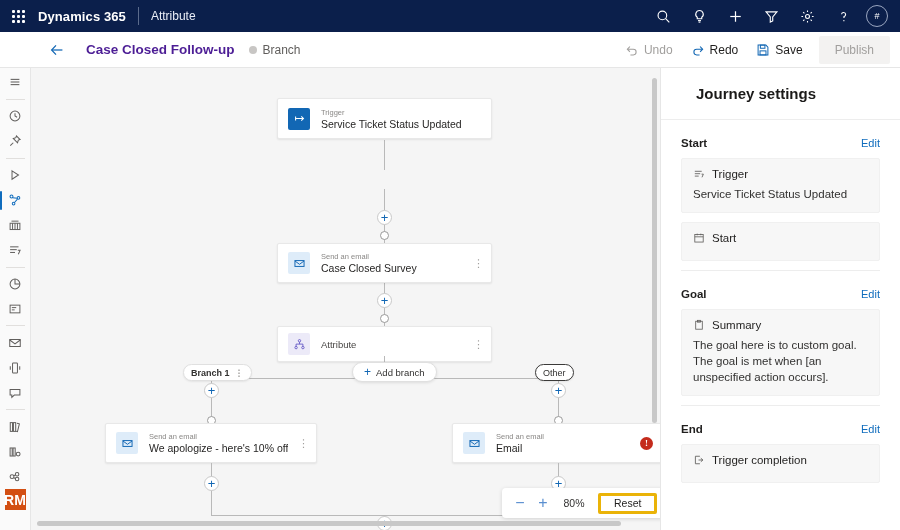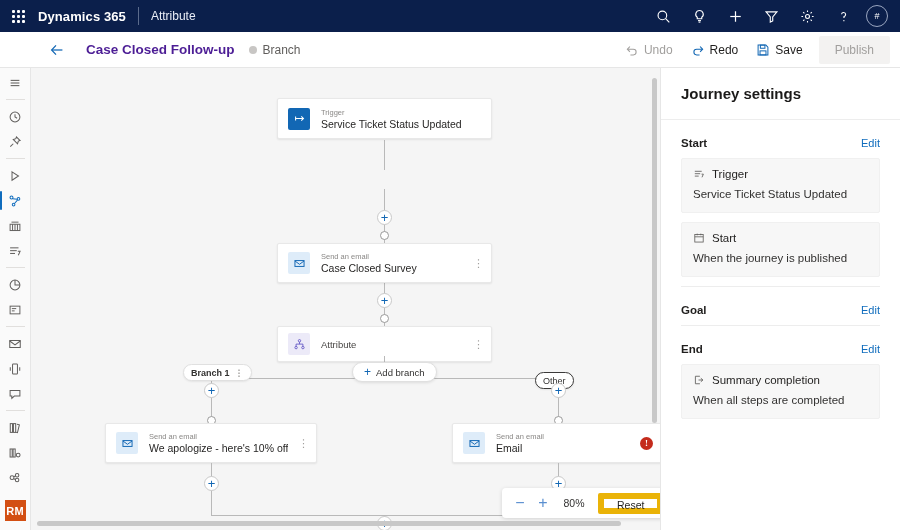--- a/index.html
+++ b/index.html
@@ -68,22 +68,22 @@
     width:31px; height:25px; display:flex; align-items:center; justify-content:center;
     cursor:pointer; position:relative; color:#605e5c;
   }
   .rail-item.active{ color:#0f6cbd; }
   .rail-item.active::before{
     content:""; position:absolute; left:0; top:3px; width:2px; height:19px; background:#0f6cbd; border-radius:1px;
   }
   .rail-sep{ width:19px; height:1px; background:#e1dfdd; margin:4px 0; }
   .rail-spacer{ flex:1; }
   .rail-badge{
-    width:21px; height:21px; background:#d34f13; color:#fff; font-size:11px; font-weight:bold;
-    display:flex; align-items:center; justify-content:center; margin-bottom:9px; cursor:pointer;
+    width:21px; height:21px; background:#d34f13; color:#fff; font-size:14px; font-weight:bold;
+    display:flex; align-items:center; justify-content:center; margin-bottom:20px; cursor:pointer;
     letter-spacing:.2px;
   }
 
   
   .canvas-wrap{ flex:1; position:relative; background:#f5f5f5; overflow:hidden; }
   .canvas{ position:absolute; inset:0; }
 
   .node{
     position:absolute; background:#fff; border:1px solid #e8e8e8;
     border-radius:2px; box-shadow:0 1px 2px rgba(0,0,0,.08);
@@ -138,40 +138,40 @@
   .addbranch .ap{ color:#1267b4; font-size:12px; line-height:1; }
 
   .zoombar{
     position:absolute; left:471px; bottom:12px; height:30px; background:#fff;
     border-radius:4px; box-shadow:0 1px 4px rgba(0,0,0,.14); display:flex; align-items:center;
     padding:0 11px; gap:9px;
   }
   .zbtn{ color:#5a8fd0; font-size:16px; line-height:1; cursor:pointer; width:14px; text-align:center; background:none; border:none; font-family:inherit; padding:0;}
   .zlevel{ font-size:10.5px; color:#323130; width:30px; text-align:center; }
   .zreset{
-    height:21px; padding:0 13px; border:6px solid #eab308; background:#fff; border-radius:2px;
+    height:21px; padding:0 13px; border:3px solid #eab308; background:#fff; border-radius:2px;
     font-size:10.5px; color:#201f1e; cursor:pointer; font-family:inherit;text-align:right;
   }
 
   .vscroll{
     position:absolute; right:3px; top:10px; width:5px; height:345px;
     background:#c8c8c8; border-radius:3px; cursor:pointer;
   }
   .hscroll{
     position:absolute; left:6px; bottom:4px; height:5px; width:584px;
     background:#c8c8c8; border-radius:3px; cursor:pointer;
   }
 
   
   .panel{
     width:240px; flex:0 0 240px; background:#fff; border-left:1px solid #e6e6e6;
     display:flex; flex-direction:column;
   }
   .panel-head{ height:52px; display:flex; align-items:center; padding:0 20px; border-bottom:1px solid #ededed; }
-  .panel-title{ font-size:15px; font-weight:bold; color:#1b1a19; }
+  .panel-title{ font-size:15px; font-weight:bold; color:#1b1a19;margin-left:15px; }
   .panel-body{ padding:0 20px; overflow:hidden; }
   .sect{ padding-top:17px; }
   .sect-head{ display:flex; align-items:baseline; justify-content:space-between; margin-bottom:9px; }
   .sect-title{ font-size:11.5px; font-weight:bold; color:#201f1e; }
   .sect-edit{ font-size:11px; color:#0f6cbd; cursor:pointer; }
   .card{ background:#f7f7f7; border:1px solid #f0f0f0; border-radius:2px; padding:9px 11px 10px; margin-bottom:9px; }
   .card-head{ display:flex; align-items:center; gap:7px; margin-bottom:6px; }
   .card-head .chi{ color:#605e5c; display:flex; }
   .card-head .cht{ font-size:11.5px; color:#201f1e; }
   .card-val{ font-size:11.5px; color:#323130; line-height:16px; }
@@ -454,21 +454,21 @@
       <div class="edge v" style="left:353px; top:288px; height:22px;"></div>
 
       <div class="pill" style="left:152px; top:296px;font-weight:bold;">
         <span>Branch 1</span>
         <span class="pdots">⋮</span>
       </div>
       <div class="addbranch" style="left:321px; top:294px;">
         <span class="ap">+</span>
         <span>Add branch</span>
       </div>
-      <div class="pill strong" style="left:504px; top:304px;">
+      <div class="pill strong" style="left:504px; top:296px;">
         <span>Other</span>
       </div>
 
       <div class="edge v" style="left:180px; top:326px; height:26px;"></div>
       <div class="plusnode" style="left:173px; top:315px;">+</div>
       <div class="edge v" style="left:180px; top:330px; height:22px;"></div>
       <div class="circlenode" style="left:176px; top:348px;"></div>
 
       <div class="edge v" style="left:527px; top:326px; height:26px;"></div>
       <div class="plusnode" style="left:520px; top:315px;">+</div>
@@ -552,48 +552,58 @@
             <span class="chi">
               <svg width="12" height="12" viewBox="0 0 16 16" fill="none" stroke="#605e5c" stroke-width="1.1">
                 <rect x="2.4" y="3.4" width="11.2" height="10"></rect>
                   <line x1="2.4" y1="6.4" x2="13.6" y2="6.4"></line>
                 <line x1="5.6" y1="2.2" x2="5.6" y2="4.4"></line>
                   <line x1="10.4" y1="2.2" x2="10.4" y2="4.4"></line>
               </svg>
             </span>
             <span class="cht">Start</span>
           </div>
-          <div class="card-val">When the journey is published</div>
         </div>
         <div class="sect-div"></div>
       </div>
 
       <div class="sect">
         <div class="sect-head">
           <span class="sect-title">Goal</span>
           <span class="sect-edit">Edit</span>
+        </div>
+        <div class="card">
+          <div class="card-head">
+            <span class="chi">
+              <svg width="12" height="12" viewBox="0 0 16 16" fill="none" stroke="#605e5c" stroke-width="1.1">
+                <rect x="3.6" y="3" width="8.8" height="10.6"></rect>
+                  <rect x="6" y="1.8" width="4" height="2.4"></rect>
+              </svg>
+            </span>
+            <span class="cht">Summary</span>
+          </div>
+          <div class="card-val">The goal here is to custom goal. The goal is met when [an unspecified action occurs].</div>
         </div>
         <div class="sect-div"></div>
       </div>
 
       <div class="sect">
         <div class="sect-head">
           <span class="sect-title">End</span>
           <span class="sect-edit">Edit</span>
         </div>
         <div class="card">
           <div class="card-head">
             <span class="chi">
               <svg width="12" height="12" viewBox="0 0 16 16" fill="none" stroke="#605e5c" stroke-width="1.15">
                 <path d="M9.2 3H3.2v10h6"></path>
                   <polyline points="10.4,5.6 13.2,8 10.4,10.4"></polyline>
                   <line x1="7.4" y1="8" x2="13" y2="8"></line>
               </svg>
             </span>
-            <span class="cht">Summary completion</span>
+            <span class="cht">Trigger completion</span>
           </div>
-          <div class="card-val">When all steps are completed</div>
         </div>
       </div>
 
     </div>
   </div>
 </div>
 
 </body></html>

